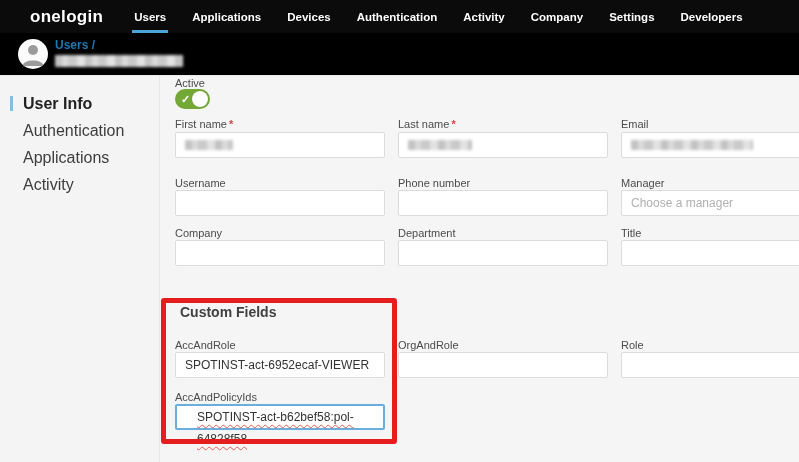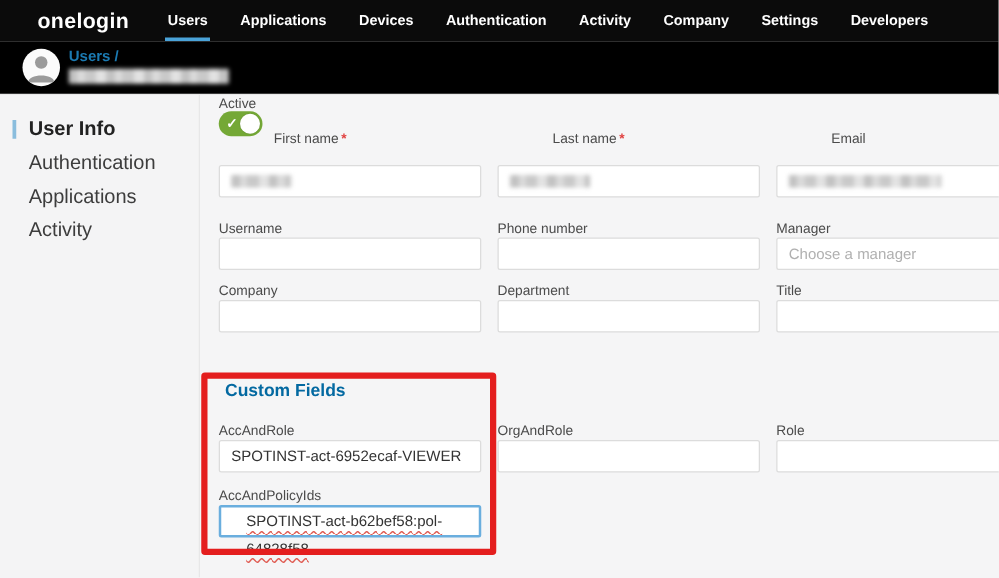--- a/index.html
+++ b/index.html
@@ -51,32 +51,32 @@
   .input.focused { border:2px solid #6aaede; line-height:22px; padding:0 20px; }
   .wavy {
     text-decoration:underline; text-decoration-style:wavy;
     text-decoration-color:#e05b52; text-decoration-thickness:1px;
     text-underline-offset:3px;
   }
   .input .redact { height:10px; margin-top:7px; vertical-align:top; }
 
   
   .c1 { left:15px; }  .c2 { left:238px; }  .c3 { left:461px; }
-  .lr1 { top:29px;margin-left:44px; }  .ir1 { top:56px; }
+  .lr1 { top:42px; }  .ir1 { top:56px; }
   .lr2 { top:101px; } .ir2 { top:114px; }
   .lr3 { top:151px; } .ir3 { top:164px; }
   .lr4 { top:263px; } .ir4 { top:276px; }
   .lr5 { top:315px; } .ir5 { top:328px; }
 
   .active-label { position:absolute; left:15px; top:1px; font-size:11px; color:#4b4b4b; }
   .toggle { position:absolute; left:15px; top:13px; width:35px; height:20px; border-radius:10px; background:var(--green,#74a836); cursor:pointer; }
   .toggle .check { position:absolute; left:6px; top:3px; color:#fff; font-size:11px; font-weight:700; line-height:14px; }
   .toggle .knob { position:absolute; right:2px; top:2px; width:16px; height:16px; border-radius:50%; background:#fff; box-shadow:0 0 1px rgba(0,0,0,.25); }
 
-  .heading-custom { position:absolute; left:20px; top:228px; font-size:14px; font-weight:700; color:#0369a1; }
+  .heading-custom { position:absolute; left:20px; top:228px; font-size:14px; font-weight:700; color:#404040; }
 
   .highlight-box {
     position:absolute; left:1px; top:222px; width:236px; height:146px;
     border:5px solid var(--hl,#e41e1e); border-radius:3px;
     box-sizing:border-box; pointer-events:none; z-index:5;
   }
 </style>
 </head>
 <body>
 

